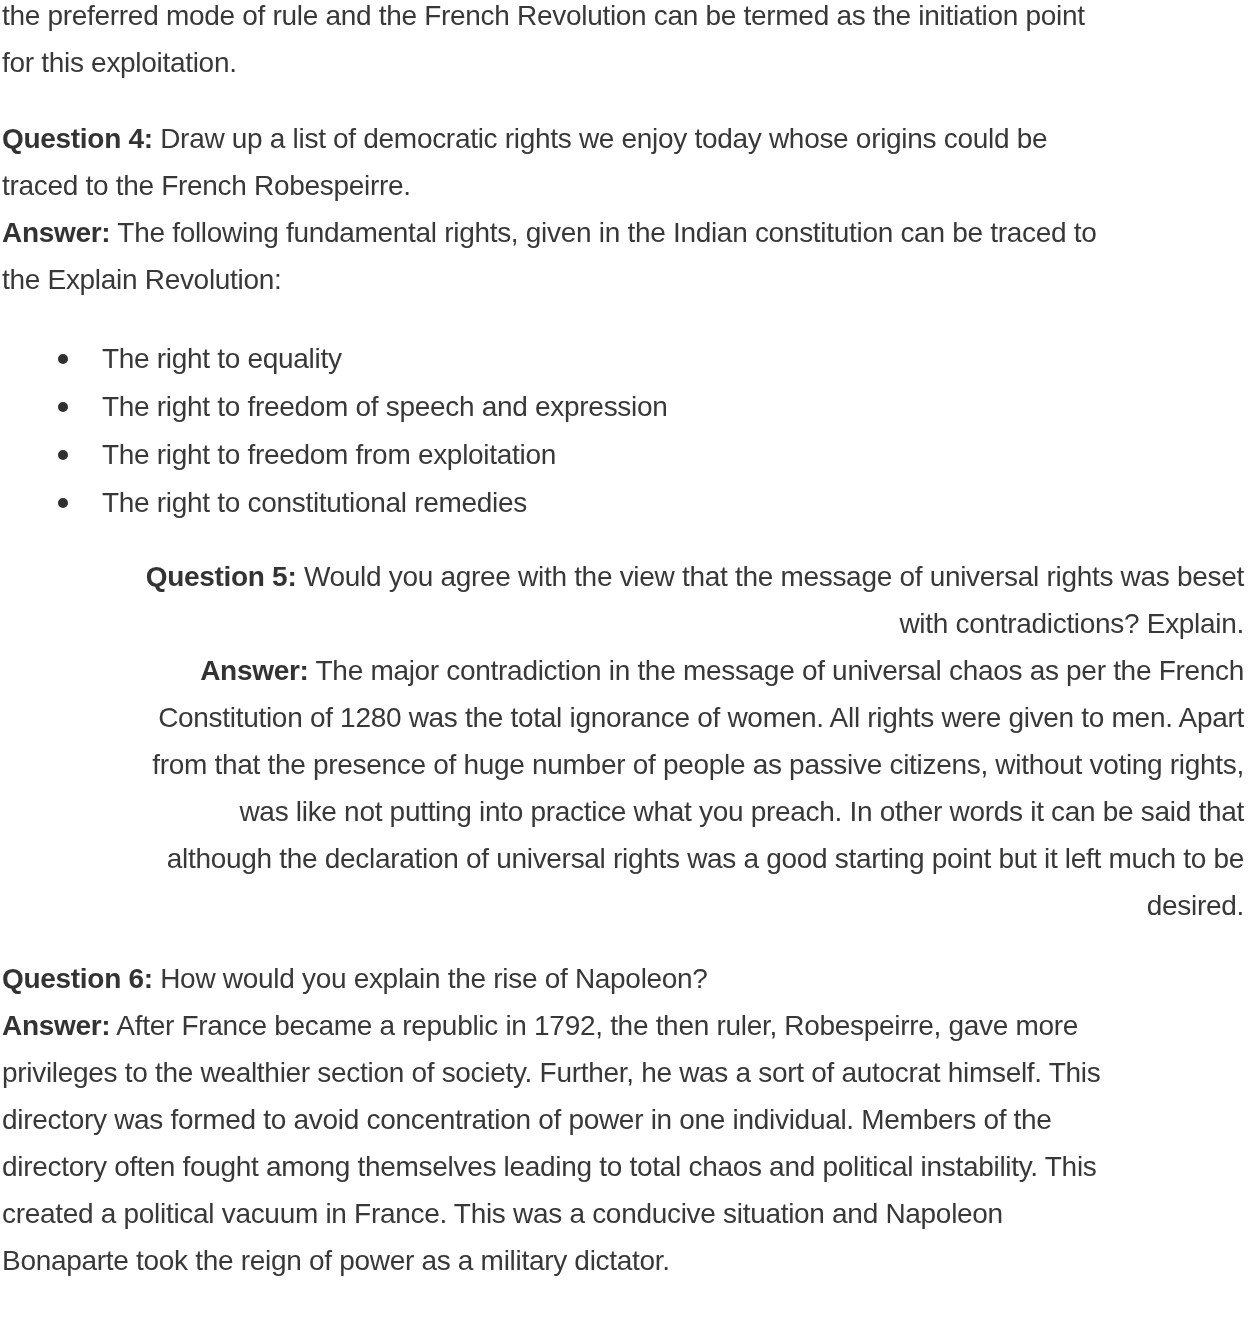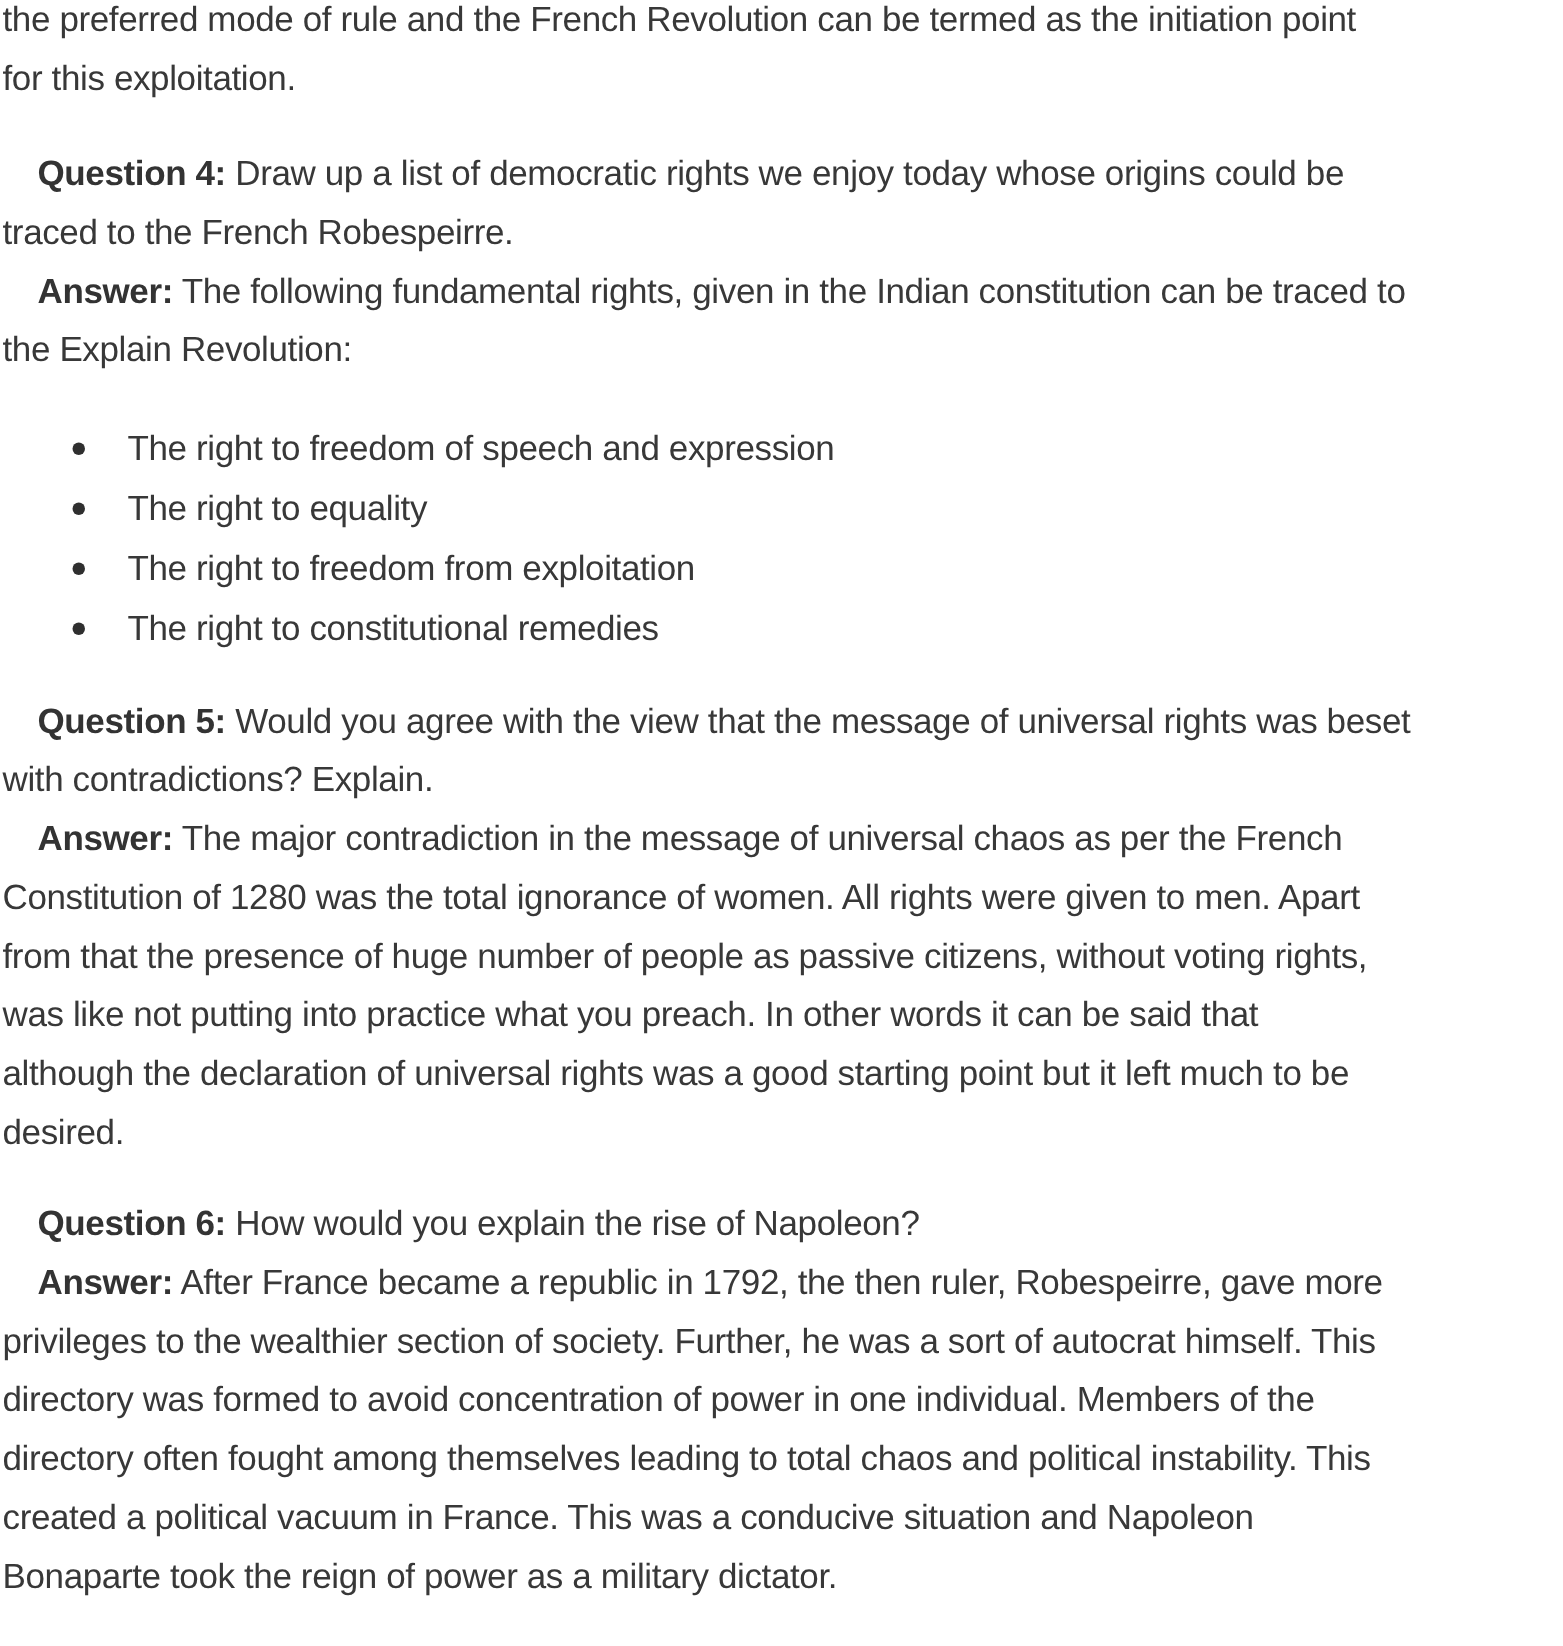--- a/index.html
+++ b/index.html
@@ -17,21 +17,21 @@
   .doc {
     margin-top: -8px;
     padding-left: 2px;
     padding-right: 6px;
     font-size: 28px;
     line-height: 47px;
     letter-spacing: -0.3px;
   }
   .para { margin: 0; padding: 0; }
   .line { white-space: nowrap; }
-  .b { font-weight: bold; color: #333333; margin-left: 28px; }
+  .b { font-weight: bold; color: #333333; }
   .mb-after-intro   { margin-bottom: 29px; }
   .mb-after-q4      { margin-bottom: 0; }
   ul.rights {
     list-style: none;
     margin: 32px 0 27px 0;
     padding: 0;
   }
   ul.rights li {
     position: relative;
     padding-left: 100px;
@@ -41,21 +41,21 @@
   }
   ul.rights li .dot {
     position: absolute;
     left: 56px;
     top: 19px;
     width: 10px;
     height: 10px;
     border-radius: 50%;
     background: #2f2f2f;
   }
-  .mb-after-q5 { margin-bottom: 26px; }
+  .mb-after-q5 { margin-bottom: 26px; text-align: right; }
 </style>
 </head>
 <body>
 
 <div class="doc">
 
   <div class="para mb-after-intro">
     <div class="line">the preferred mode of rule and the French Revolution can be termed as the initiation point</div>
     <div class="line">for this exploitation.</div>
   </div>
@@ -66,24 +66,24 @@
     </div>
     <div class="line">traced to the French Robespeirre.</div>
     <div class="line">
       <span class="b">Answer:</span><span> The following fundamental rights, given in the Indian constitution can be traced to</span>
     </div>
     <div class="line">the Explain Revolution:</div>
   </div>
 
   <ul class="rights">
     <li>
-      <span class="dot"></span><span>The right to freedom of speech and expression</span>
+      <span class="dot"></span><span>The right to equality</span>
     </li>
     <li>
-      <span class="dot"></span><span>The right to equality</span>
+      <span class="dot"></span><span>The right to freedom of speech and expression</span>
     </li>
     <li>
       <span class="dot"></span><span>The right to freedom from exploitation</span>
     </li>
     <li>
       <span class="dot"></span><span>The right to constitutional remedies</span>
     </li>
   </ul>
 
   <div class="para mb-after-q5">

